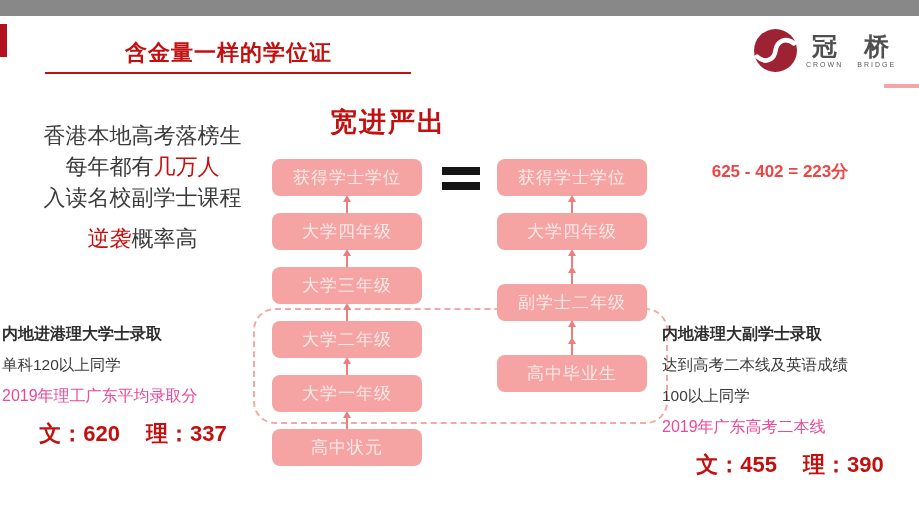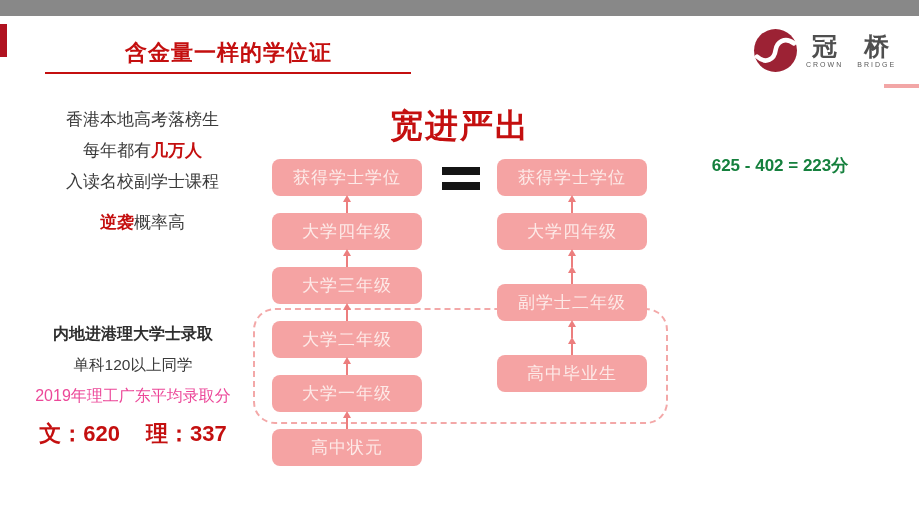--- a/index.html
+++ b/index.html
@@ -22,51 +22,51 @@
 
   
   .logo { position:absolute; left:753px; top:12px; display:flex; align-items:center; }
   .logo-mark { width:45px; height:45px; }
   .logo-chars { display:flex; margin-left:8px; gap:14px; }
   .logo-char-block { text-align:center; }
   .logo-cn { font-size:25px; font-weight:600; color:#4f4f4f; line-height:26px; }
   .logo-en { font-size:7px; letter-spacing:2px; color:#5a5a5a; margin-top:2px; }
 
   
-  .intro { position:absolute; left:25px; top:88px; width:235px; text-align:center;
-           font-size:17px; line-height:31px; color:#3b3b3b; }
-  .intro .em { color:#c40f0f; font-weight:bold; }
+  .intro { position:absolute; left:25px; top:104px; width:235px; text-align:center;
+           font-size:22px; line-height:31px; color:#3b3b3b; }
+  .intro .em { color:#c40f0f; font-weight:normal; }
   .intro-line4 { margin-top:10px; }
 
   
-  .center-heading { position:absolute; left:330px; top:88px; width:260px; text-align:center;
-                    font-size:33px; font-weight:bold; color:#c40f0f; letter-spacing:2px; }
-  .formula { position:absolute; left:675px; top:138px; width:210px; text-align:center;
-             font-size:17px; font-weight:bold; color:#15803d; }
+  .center-heading { position:absolute; left:330px; top:88px; width:260px; 
+                    font-size:27px; font-weight:bold; color:#c40f0f; letter-spacing:2px; }
+  .formula { position:absolute; left:675px; top:144px; width:210px; text-align:center;
+             font-size:17px; font-weight:bold; color:#ef4444; }
 
   
   .dashed-zone { position:absolute; left:253px; top:292px; width:411px; height:112px;
                  border:2px dashed #f3a8a8; border-radius:22px; }
   .flow-col { position:absolute; top:143px; width:150px; display:flex; flex-direction:column; }
   .flow-col.left { left:272px; }
   .flow-col.right { left:497px; }
   .flow-box { height:37px; background:#f5a3a3; border-radius:8px; color:#fdeae8;
               font-size:17px; letter-spacing:1px; display:flex; align-items:center;
               justify-content:center; position:relative; z-index:2; }
   .arrow-cell { height:17px; display:flex; justify-content:center; position:relative; z-index:2; }
   .up-arrow { width:2px; height:12px; background:#ec7e7e; margin-top:5px; position:relative; }
   .up-arrow::before { content:""; position:absolute; top:-6px; left:-3px;
                       border-left:4px solid transparent; border-right:4px solid transparent;
                       border-bottom:7px solid #ec7e7e; }
   .equals-icon { position:absolute; left:442px; top:151px; width:38px; height:23px;
                  border-top:8px solid #141414; border-bottom:8px solid #141414;
                  box-sizing:border-box; }
 
   
-  .panel { position:absolute; top:308px; text-align:center; }
+  .panel { position:absolute; top:308px; text-align:left; }
   .panel.left { left:2px; width:262px; }
   .panel.right { left:662px; width:256px; }
   .panel-title { font-size:16px; font-weight:bold; color:#2e2e2e; margin-bottom:10px; }
   .panel-line { font-size:15.5px; color:#3b3b3b; margin-bottom:10px; }
   .panel-highlight { font-size:16px; font-weight:normal; color:#ec4899; margin-top:4px; margin-bottom:12px; }
   .panel-scores { font-size:22px; font-weight:bold; color:#c40f0f;
                   display:flex; justify-content:center; gap:26px; }
 </style>
 </head>
 <body>
@@ -168,14 +168,24 @@
   <div class="panel left">
     <div class="panel-title">内地进港理大学士录取</div>
     <div class="panel-line">单科120以上同学</div>
     <div class="panel-highlight">2019年理工广东平均录取分</div>
     <div class="panel-scores">
       <span>文：620</span>
       <span>理：337</span>
     </div>
   </div>
 
+  <div class="panel right">
+    <div class="panel-title">内地港理大副学士录取</div>
+    <div class="panel-line">达到高考二本线及英语成绩</div>
+    <div class="panel-line">100以上同学</div>
+    <div class="panel-highlight">2019年广东高考二本线</div>
+    <div class="panel-scores">
+      <span>文：455</span>
+      <span>理：390</span>
+    </div>
+  </div>
 
 </div>
 
 </body></html>

